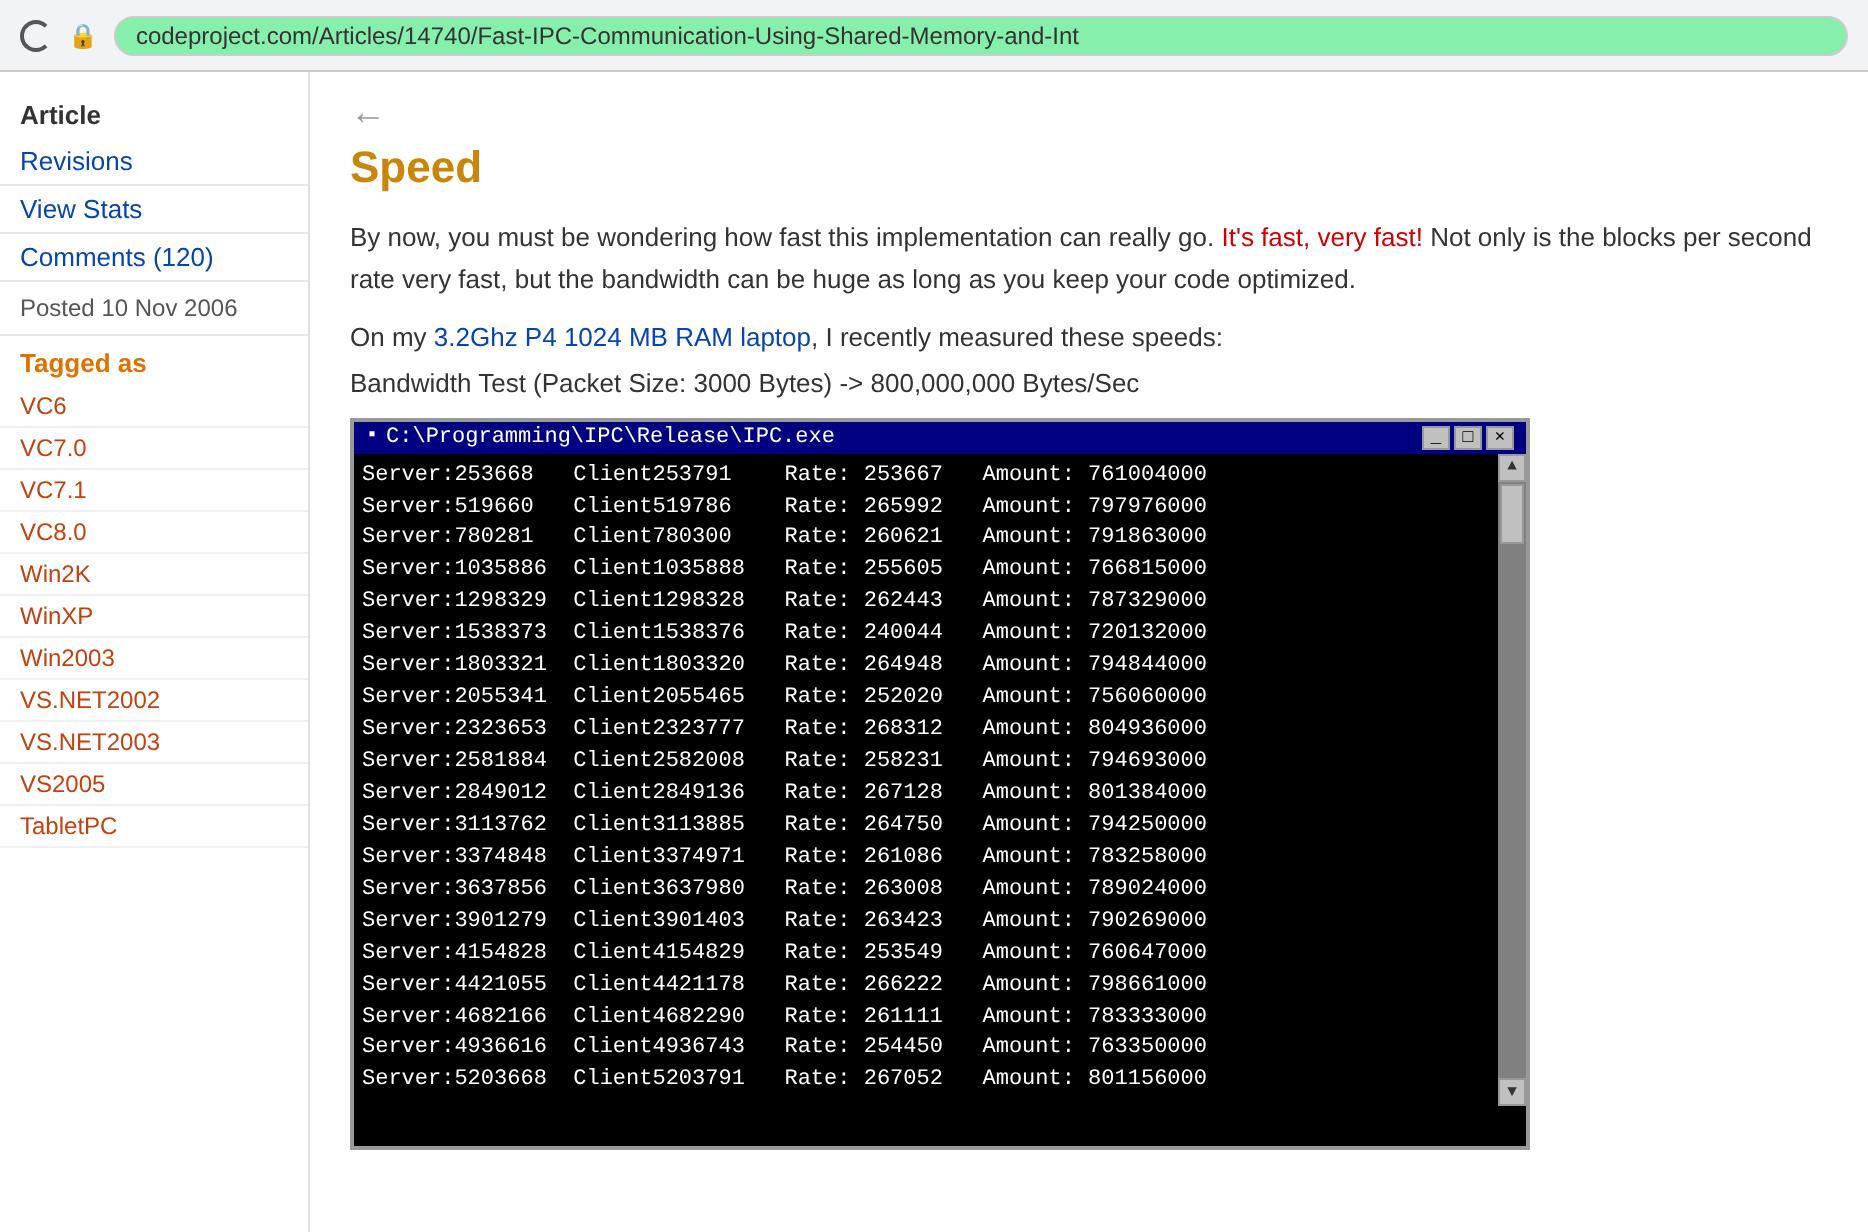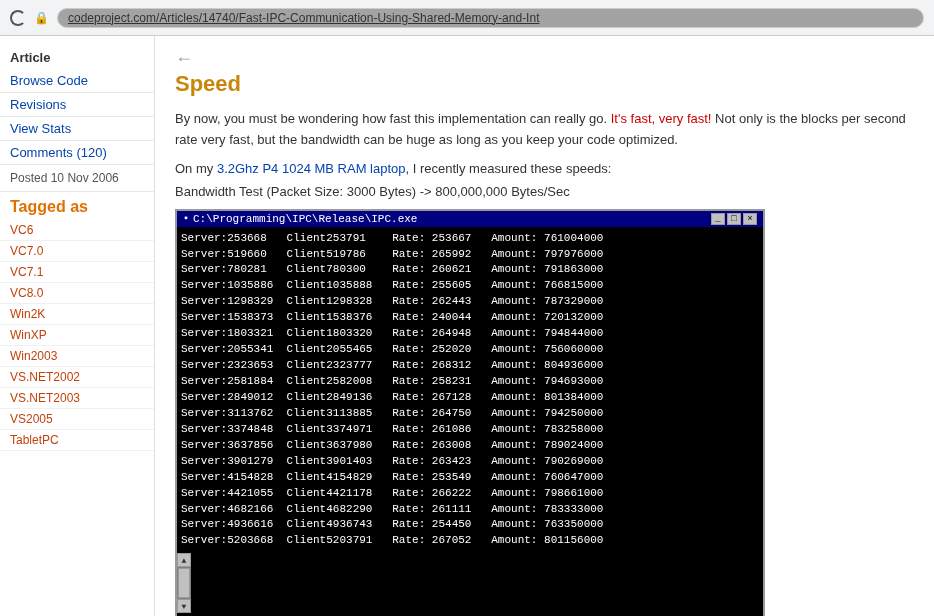--- a/index.html
+++ b/index.html
@@ -22,27 +22,26 @@
       border-right-color: transparent;
       display: inline-block;
       flex-shrink: 0;
     }
     .lock-icon {
       font-size: 12px;
       color: #555;
     }
     .url-bar {
       flex: 1;
-      background: #a3a3a3;
+      background: #86efac;
       border: 1px solid #ccc;
       border-radius: 12px;
       padding: 2px 10px;
       font-size: 12px;
       color: #333;
-      text-decoration: underline;
     }
 
     
     .page-layout {
       display: flex;
       height: calc(616px - 36px);
       overflow: hidden;
     }
 
     
@@ -69,21 +68,21 @@
       border-bottom: 1px solid #e8e8e8;
     }
     .sidebar-posted {
       padding: 6px 10px;
       font-size: 12px;
       color: #555;
       border-bottom: 1px solid #e8e8e8;
     }
     .sidebar-tagged {
       padding: 6px 10px 4px;
-      font-size: 16px;
+      font-size: 13px;
       font-weight: bold;
       color: #e07000;
     }
     .sidebar-tag {
       display: block;
       padding: 3px 10px;
       color: #c2410c;
       text-decoration: none;
       font-size: 12px;
       border-bottom: 1px solid #f0f0f0;
@@ -166,21 +165,20 @@
       border: 1px solid #999;
       font-size: 9px;
       display: flex;
       align-items: center;
       justify-content: center;
       color: #000;
       cursor: pointer;
     }
     .console-body {
       display: flex;
-      flex-direction: column;
     }
     .console-text-area {
       flex: 1;
       padding: 4px;
       color: #fff;
       background: #000;
       white-space: pre;
       font-size: 11px;
       line-height: 1.45;
       overflow: hidden;
@@ -225,21 +223,20 @@
 <div class="browser-bar">
   <span class="refresh-icon"></span>
   <span class="lock-icon">🔒</span>
   <span class="url-bar">codeproject.com/Articles/14740/Fast-IPC-Communication-Using-Shared-Memory-and-Int</span>
 </div>
 
 <div class="page-layout">
 
   <div class="sidebar">
     <div class="sidebar-section-title">Article</div>
-    <a class="sidebar-link">Browse Code</a>
     <a class="sidebar-link">Revisions</a>
     <a class="sidebar-link">View Stats</a>
     <a class="sidebar-link">Comments (120)</a>
     <div class="sidebar-posted">Posted 10 Nov 2006</div>
     <div class="sidebar-tagged">Tagged as</div>
     <a class="sidebar-tag">VC6</a>
     <a class="sidebar-tag">VC7.0</a>
     <a class="sidebar-tag">VC7.1</a>
     <a class="sidebar-tag">VC8.0</a>
     <a class="sidebar-tag">Win2K</a>

